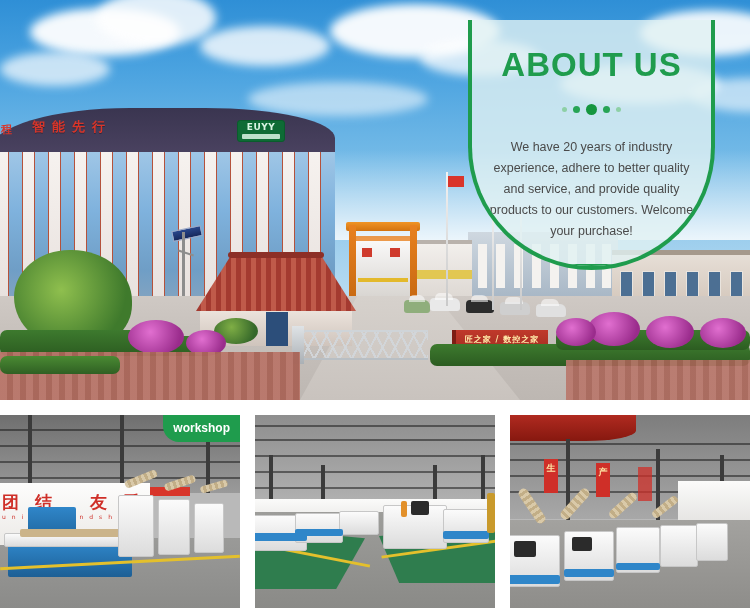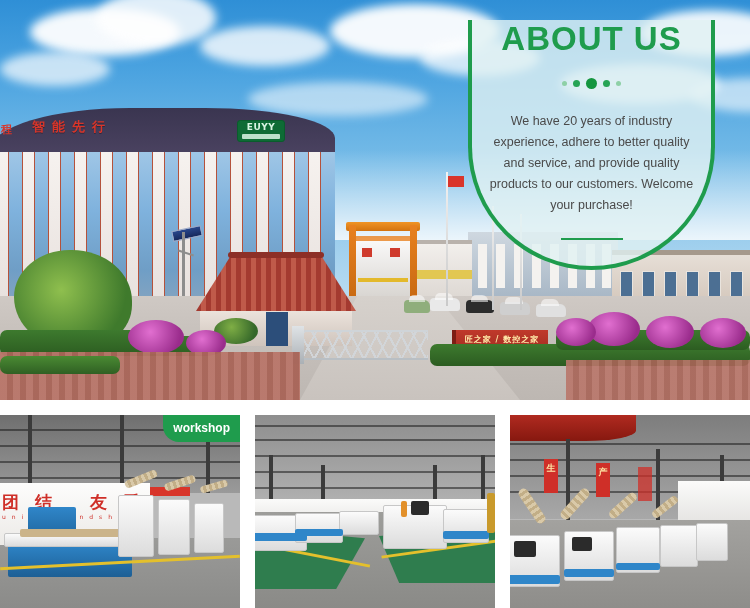--- a/index.html
+++ b/index.html
@@ -134,21 +134,21 @@
   
   .car{position:absolute; height:13px; border-radius:4px 6px 3px 3px;}
   .car:after{content:""; position:absolute; left:5px; top:-5px; width:60%; height:7px;
              background:rgba(255,255,255,.55); border-radius:5px 6px 0 0;}
 
   
   .about { position:absolute; left:468px; top:20px; width:247px; height:250px;
            background:rgba(225,241,243,.80);
            border:4px solid #1f9c4d; border-top:none;
            border-radius:0 0 126px 126px; overflow:hidden; }
-  .about-h { text-align:center; color:#1f9c4d;
+  .about-h { text-align:center; margin-top:26px; color:#1f9c4d;
              font-size:33px; font-weight:700; letter-spacing:1px; }
   .dots { display:flex; justify-content:center; align-items:center; gap:6px; margin-top:20px; }
   .dots i { display:block; border-radius:50%; }
   .d1,.d5 { width:5px; height:5px; background:#8ed0a6; }
   .d2,.d4 { width:7px; height:7px; background:#27a455; }
   .d3 { width:11px; height:11px; background:#15963f; }
   .about-p { margin:22px 16px 0; text-align:center; color:#4a4a4a;
              font-size:12.5px; line-height:21px; }
   .about-rule { width:62px; height:2px; background:#1f9c4d; margin:22px auto 0; }
 

